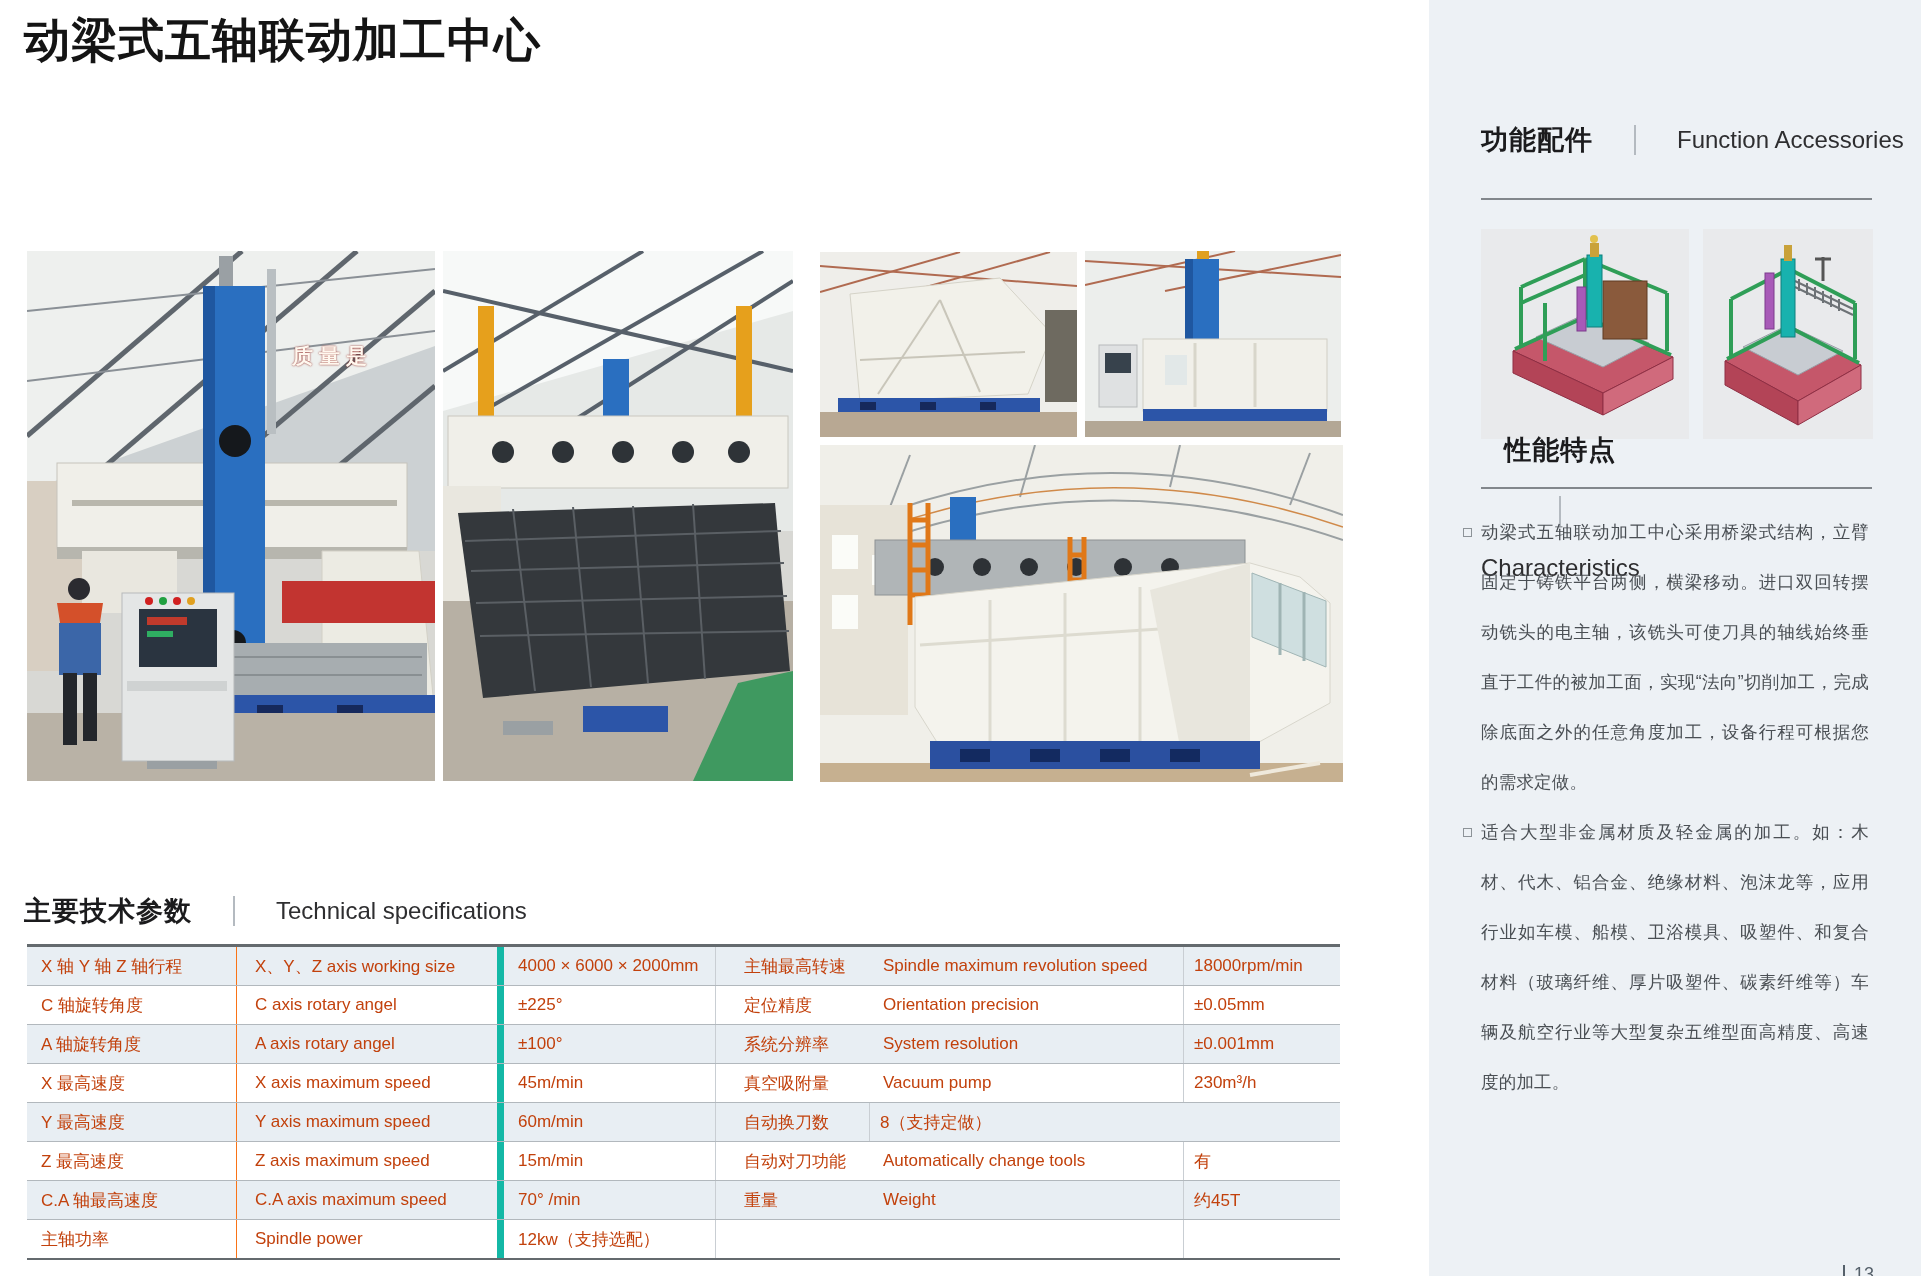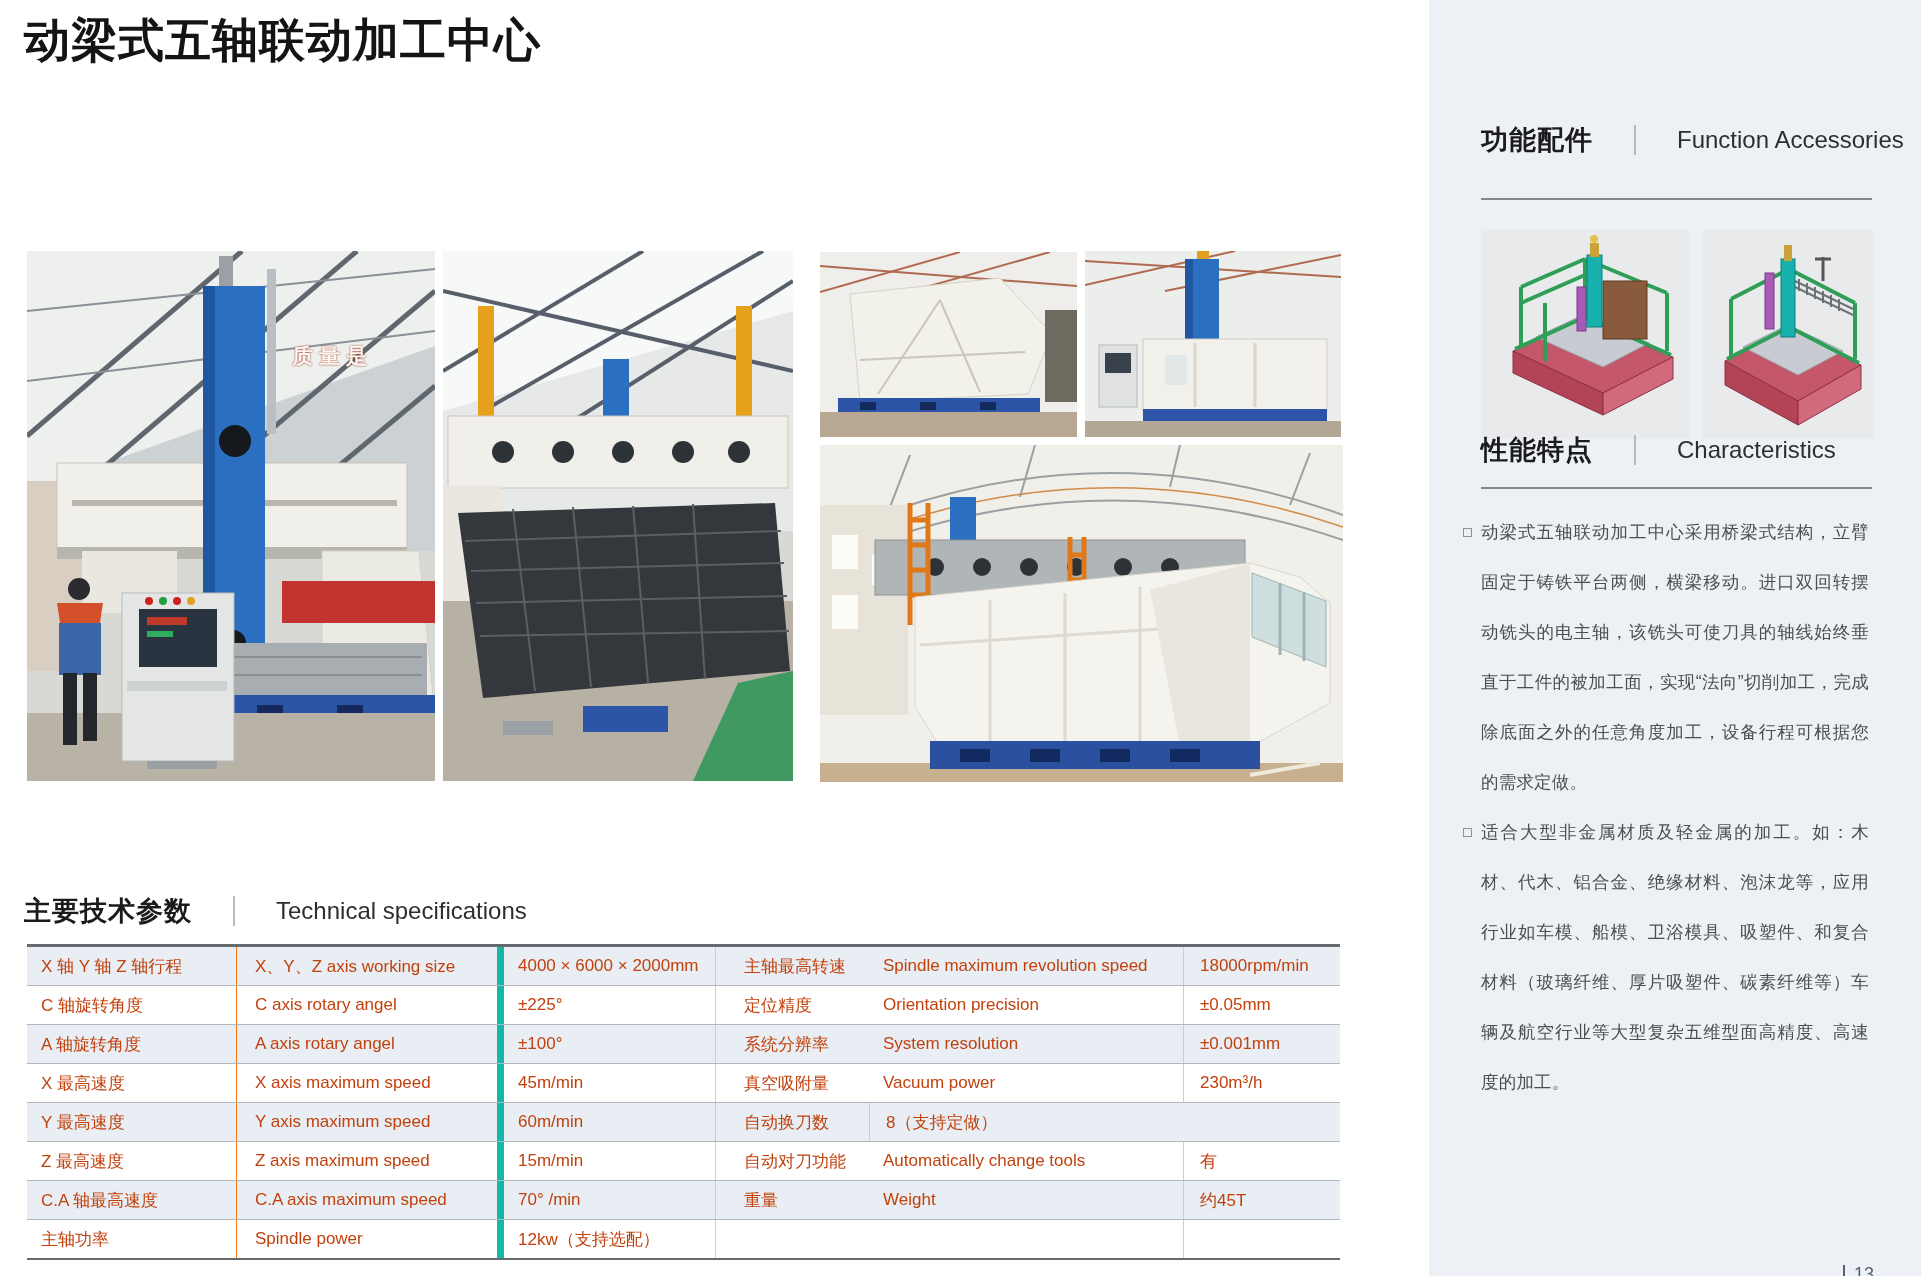--- a/index.html
+++ b/index.html
@@ -50,31 +50,31 @@
   .spec-row:last-child{border-bottom:none;}
   .spec-row.shaded{background:#e8eef3;}
   .spec-row .cell{
     display:flex;align-items:center;height:100%;
     font-size:17px;color:#c2410c;white-space:nowrap;overflow:hidden;
     padding-left:14px;box-sizing:border-box;
   }
   .spec-row .c1{border-left:1px solid #f97316;padding-left:18px;}
   .spec-row .c2{border-left:7px solid #14b8a6;}
   .spec-row .c3{border-left:1px solid #c9ced3;padding-left:28px;}
-  .spec-row .c5{border-left:1px solid #c9ced3;padding-left:16px;}
+  .spec-row .c5{border-left:1px solid #c9ced3;padding-left:10px;}
 
   
   #sidebar{left:1429px;top:0;width:492px;height:1276px;background:#edf1f5;}
   #accessories-header{left:1481px;top:122px;}
   #accessories-rule{left:1481px;top:198px;width:391px;height:2px;background:#82878c;}
   .cad-box{background:#e9eaec;overflow:hidden;}
   .cad-box svg{display:block;width:100%;height:100%;}
   #cad-1{left:1481px;top:229px;width:208px;height:210px;}
   #cad-2{left:1703px;top:229px;width:170px;height:210px;}
-  #characteristics-header{left:1481px;top:432px;}
+  #characteristics-header{left:1481px;top:432px;flex-direction:column;}
   #characteristics-rule{left:1481px;top:487px;width:391px;height:2px;background:#82878c;}
   #char-list{left:1463px;top:507px;width:412px;}
   .char-item{display:flex;align-items:flex-start;}
   .char-item .marker{
     flex:0 0 auto;width:7px;height:7px;border:1px solid #8d9398;
     margin:21px 9px 0 0;background:transparent;
   }
   .char-item .txt{
     width:388px;font-size:17.5px;color:#4a4f54;line-height:50px;
     text-align:justify;letter-spacing:0.2px;
@@ -316,21 +316,21 @@
       <div class="cell c2">±100°</div>
       <div class="cell c3">系统分辨率</div>
       <div class="cell c4">System resolution</div>
       <div class="cell c5">±0.001mm</div>
     </div>
     <div class="spec-row">
       <div class="cell c0">X 最高速度</div>
       <div class="cell c1">X axis maximum speed</div>
       <div class="cell c2">45m/min</div>
       <div class="cell c3">真空吸附量</div>
-      <div class="cell c4">Vacuum power</div>
+      <div class="cell c4">Vacuum pump</div>
       <div class="cell c5">230m³/h</div>
     </div>
     <div class="spec-row shaded">
       <div class="cell c0">Y 最高速度</div>
       <div class="cell c1">Y axis maximum speed</div>
       <div class="cell c2">60m/min</div>
       <div class="cell c3">自动换刀数</div>
       <div class="cell c5">8（支持定做）</div>
     </div>
     <div class="spec-row">

